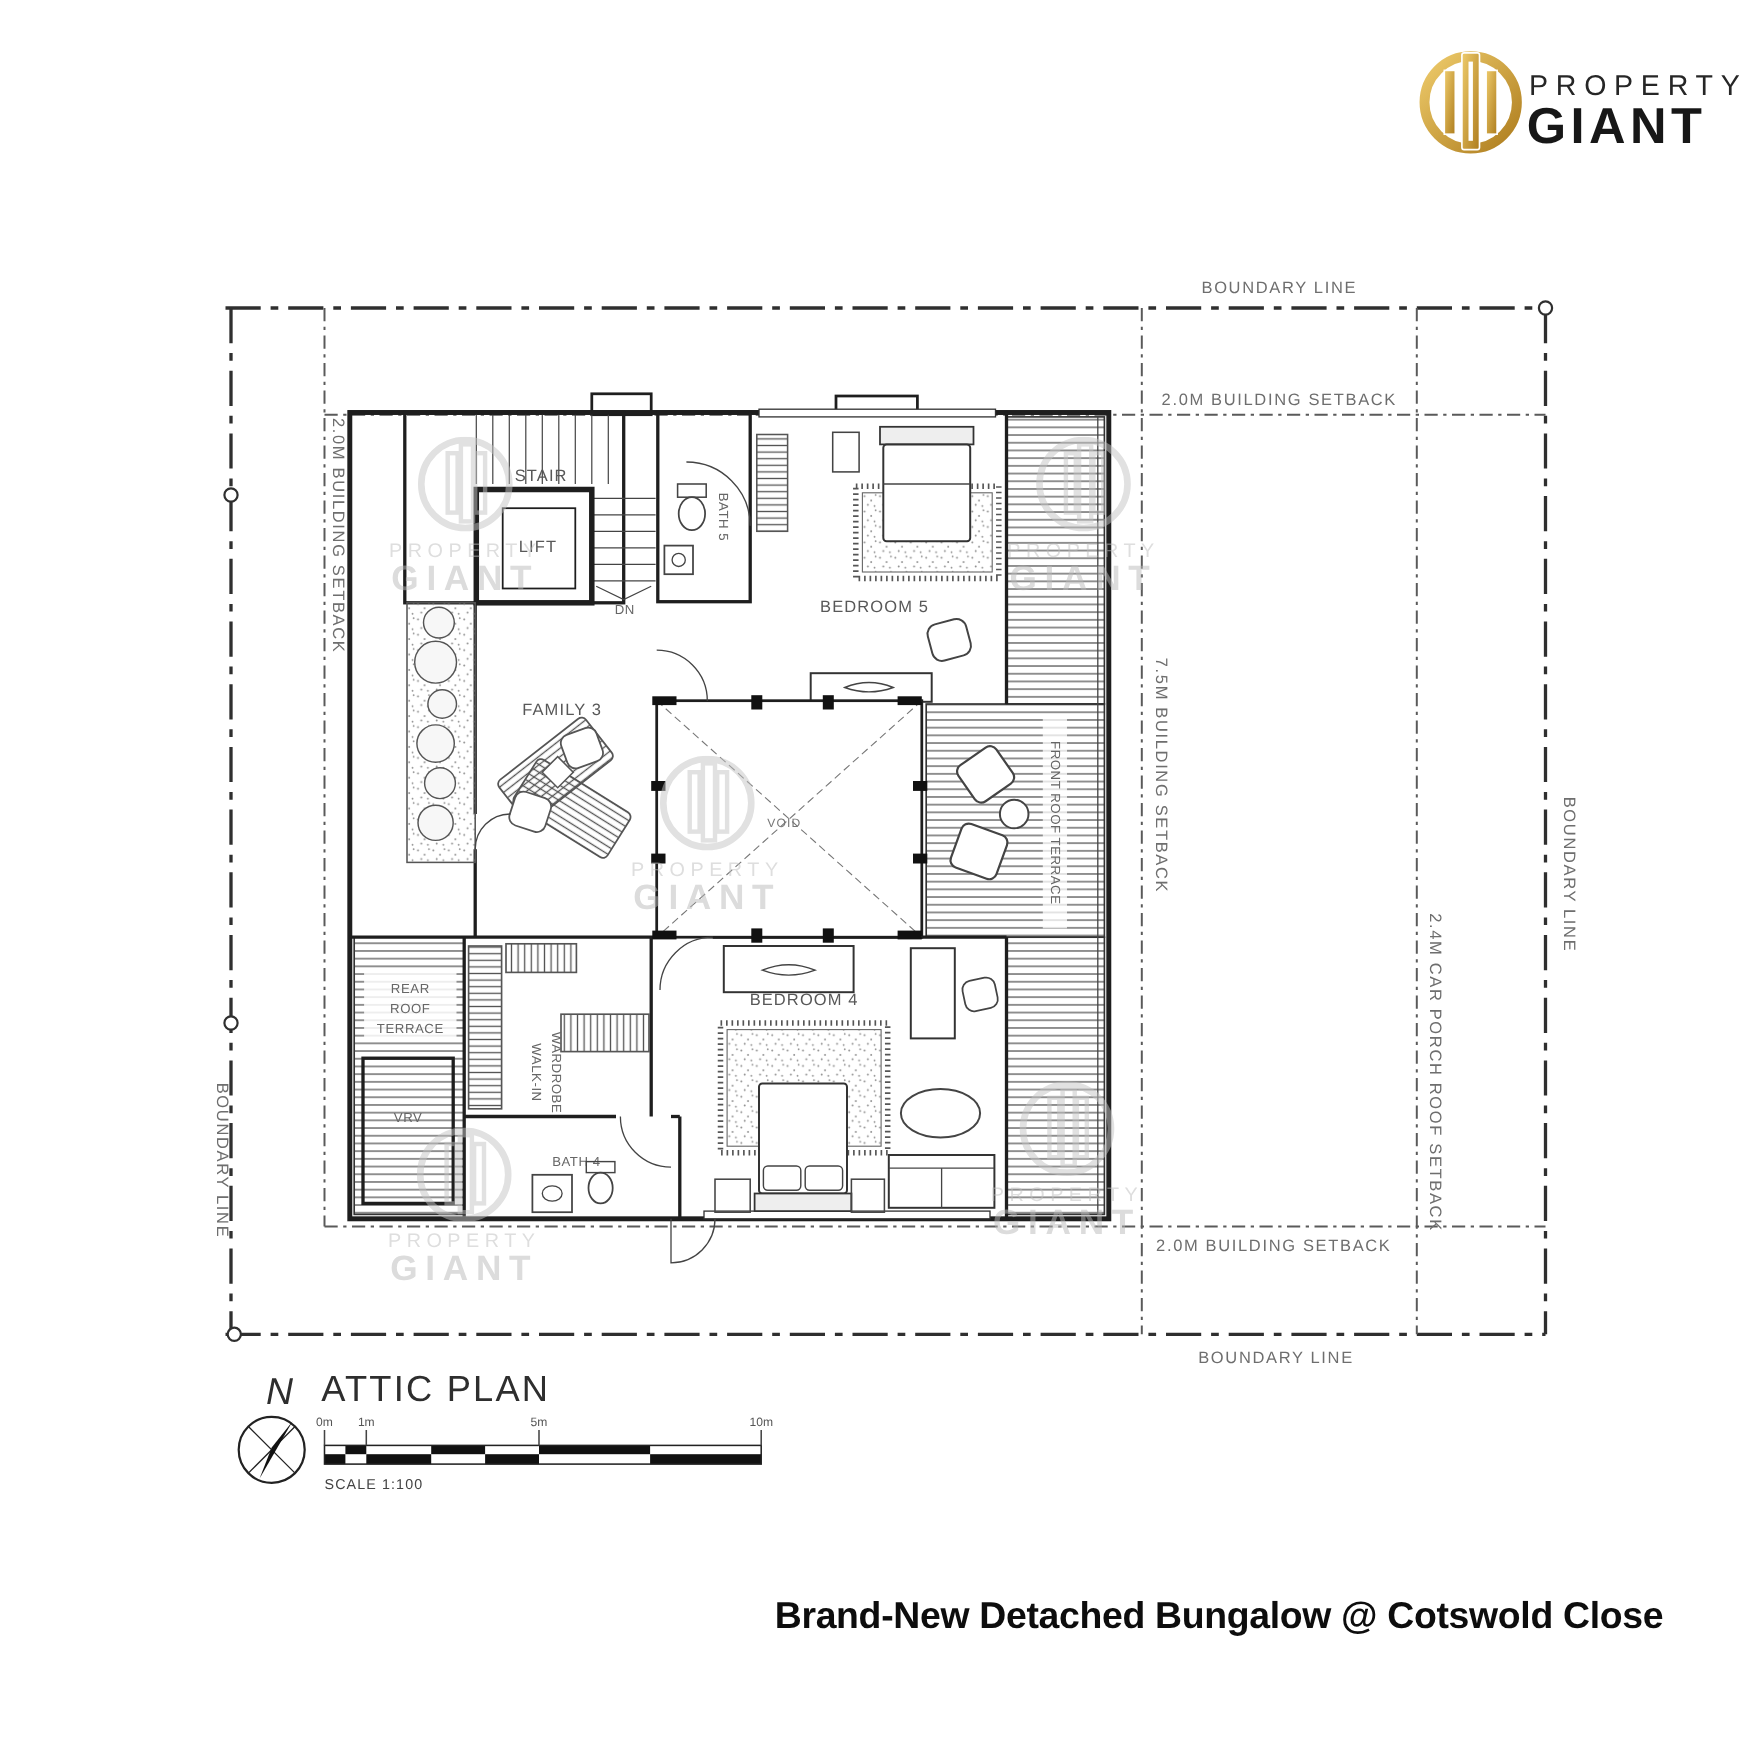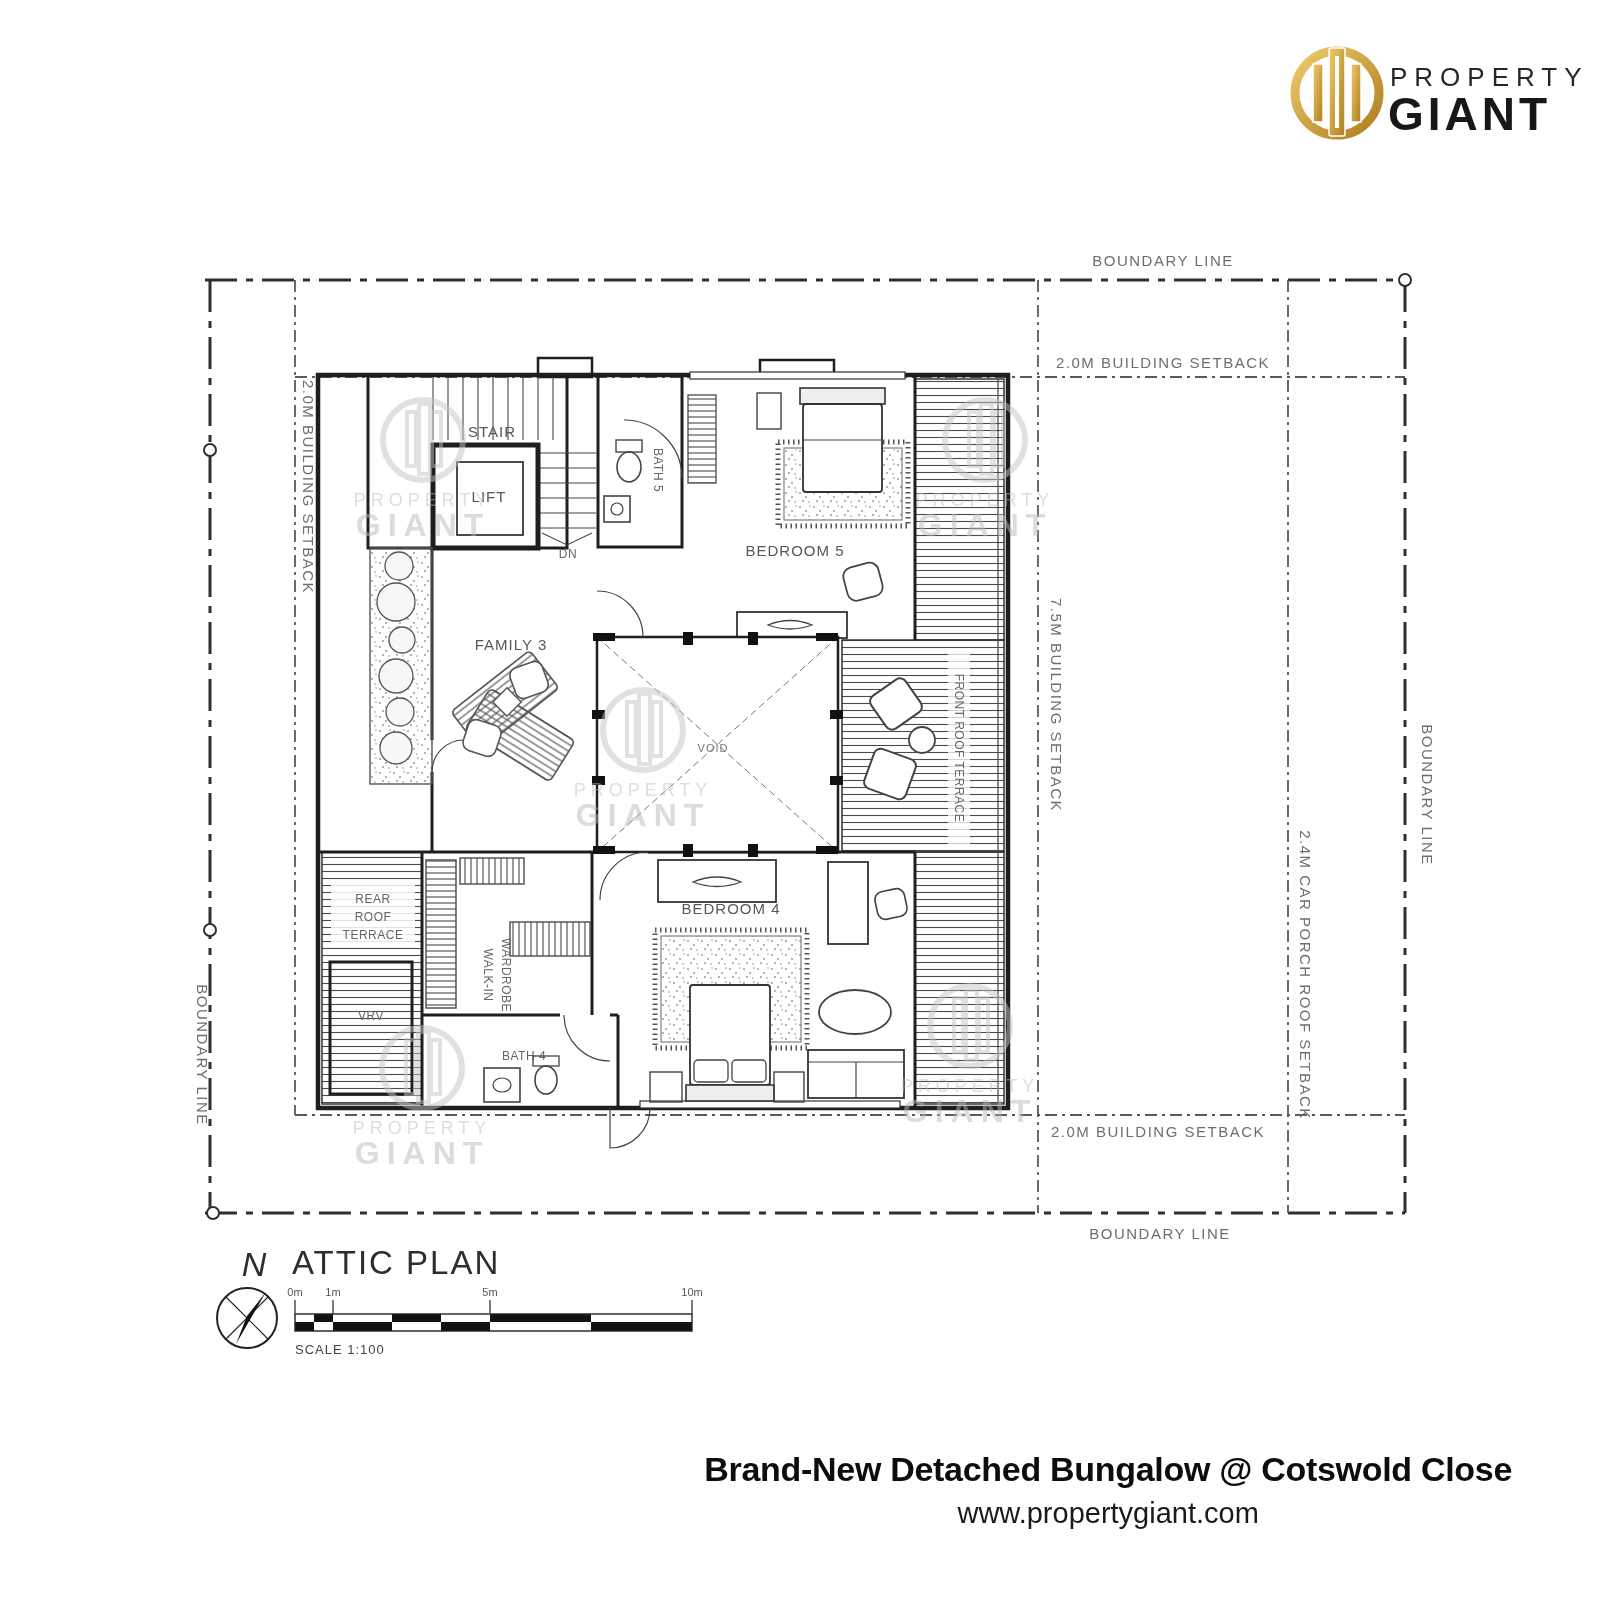--- a/index.html
+++ b/index.html
@@ -4,21 +4,21 @@
 <style>
   html,body{margin:0;padding:0;background:#ffffff;}
   body{width:1600px;height:1600px;position:relative;font-family:"Liberation Sans",sans-serif;overflow:hidden;}
   #plan-svg{position:absolute;left:0;top:0;}
   svg text{font-family:"Liberation Sans",sans-serif;}
   .lbl{fill:#6e6e6e;letter-spacing:1.5px;font-size:15px;}
   .room{fill:#585858;letter-spacing:1px;font-size:15px;}
   .room-sm{fill:#666;letter-spacing:.5px;font-size:12px;}
   .wall{stroke:#1e1e1e;fill:none;}
   .thin{stroke:#444;fill:none;}
-  #footer{position:absolute;right:88px;top:1450px;text-align:center;}
+  #footer{position:absolute;right:88px;top:1450px;text-align:left;}
   #footer .t1{font-size:34px;font-weight:bold;color:#0d0d0d;letter-spacing:-.3px;}
   #footer .t2{font-size:29px;color:#1a1a1a;margin-top:8px;}
 </style>
 </head>
 <body>
 
 <svg id="plan-svg" width="1600" height="1600" viewBox="0 0 1600 1600">
   <defs>
     <pattern id="hatchH" width="10" height="7" patternUnits="userSpaceOnUse">
       <line x1="0" y1="3.5" x2="10" y2="3.5" stroke="#4a4a4a" stroke-width="1.1"></line>
@@ -335,14 +335,13 @@
     <rect x="1329" y="48" width="16" height="88" rx="2" fill="url(#goldGrad)" stroke="#fff" stroke-width="1.5"></rect>
     <rect x="1351" y="64" width="10" height="58" fill="url(#goldGrad)" stroke="#fff" stroke-width="1.5"></rect>
     <rect x="1335" y="56" width="4" height="72" fill="#fff"></rect>
     <text x="1390" y="86" font-size="26" letter-spacing="7" fill="#262626">PROPERTY</text>
     <text x="1388" y="130" font-size="46" font-weight="bold" letter-spacing="4" fill="#171717">GIANT</text>
   </g>
 </svg>
 
 <div id="footer">
   <div class="t1">Brand-New Detached Bungalow @ Cotswold Close</div>
-  <div class="t2">www.propertygiant.com</div>
 </div>
 
 </body></html>

